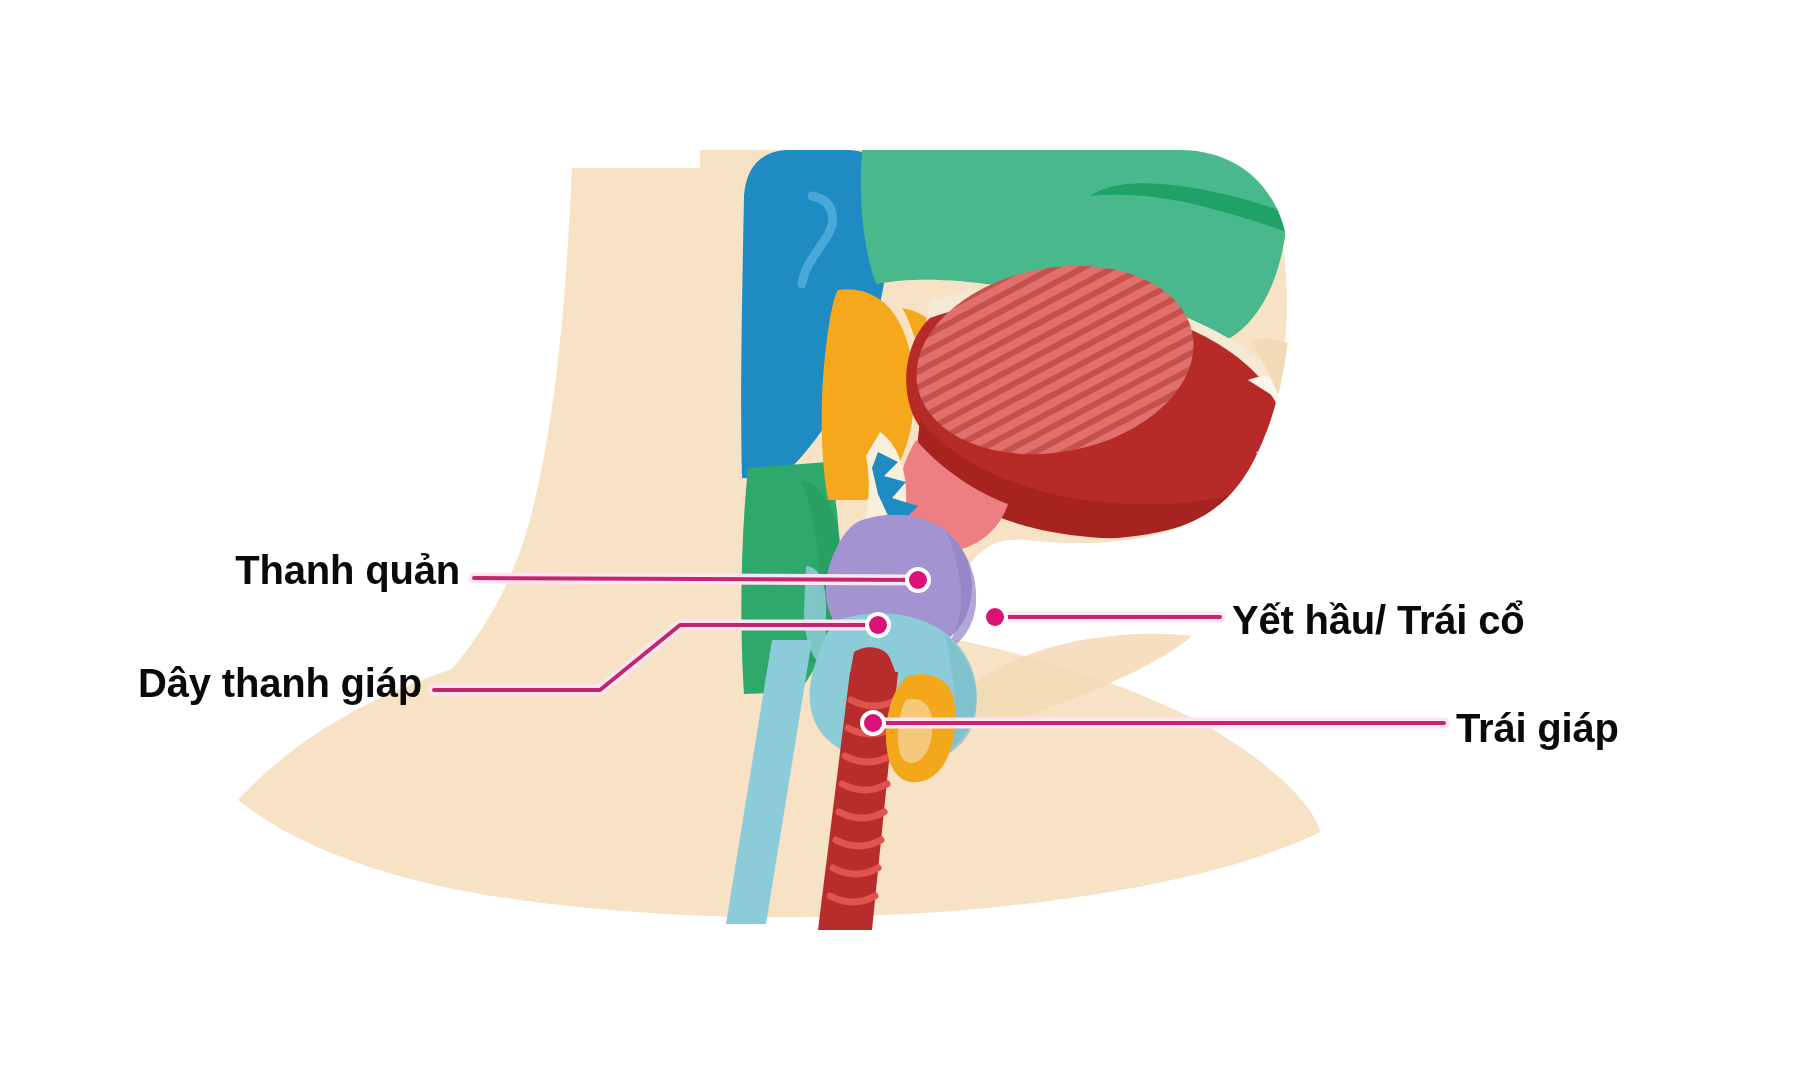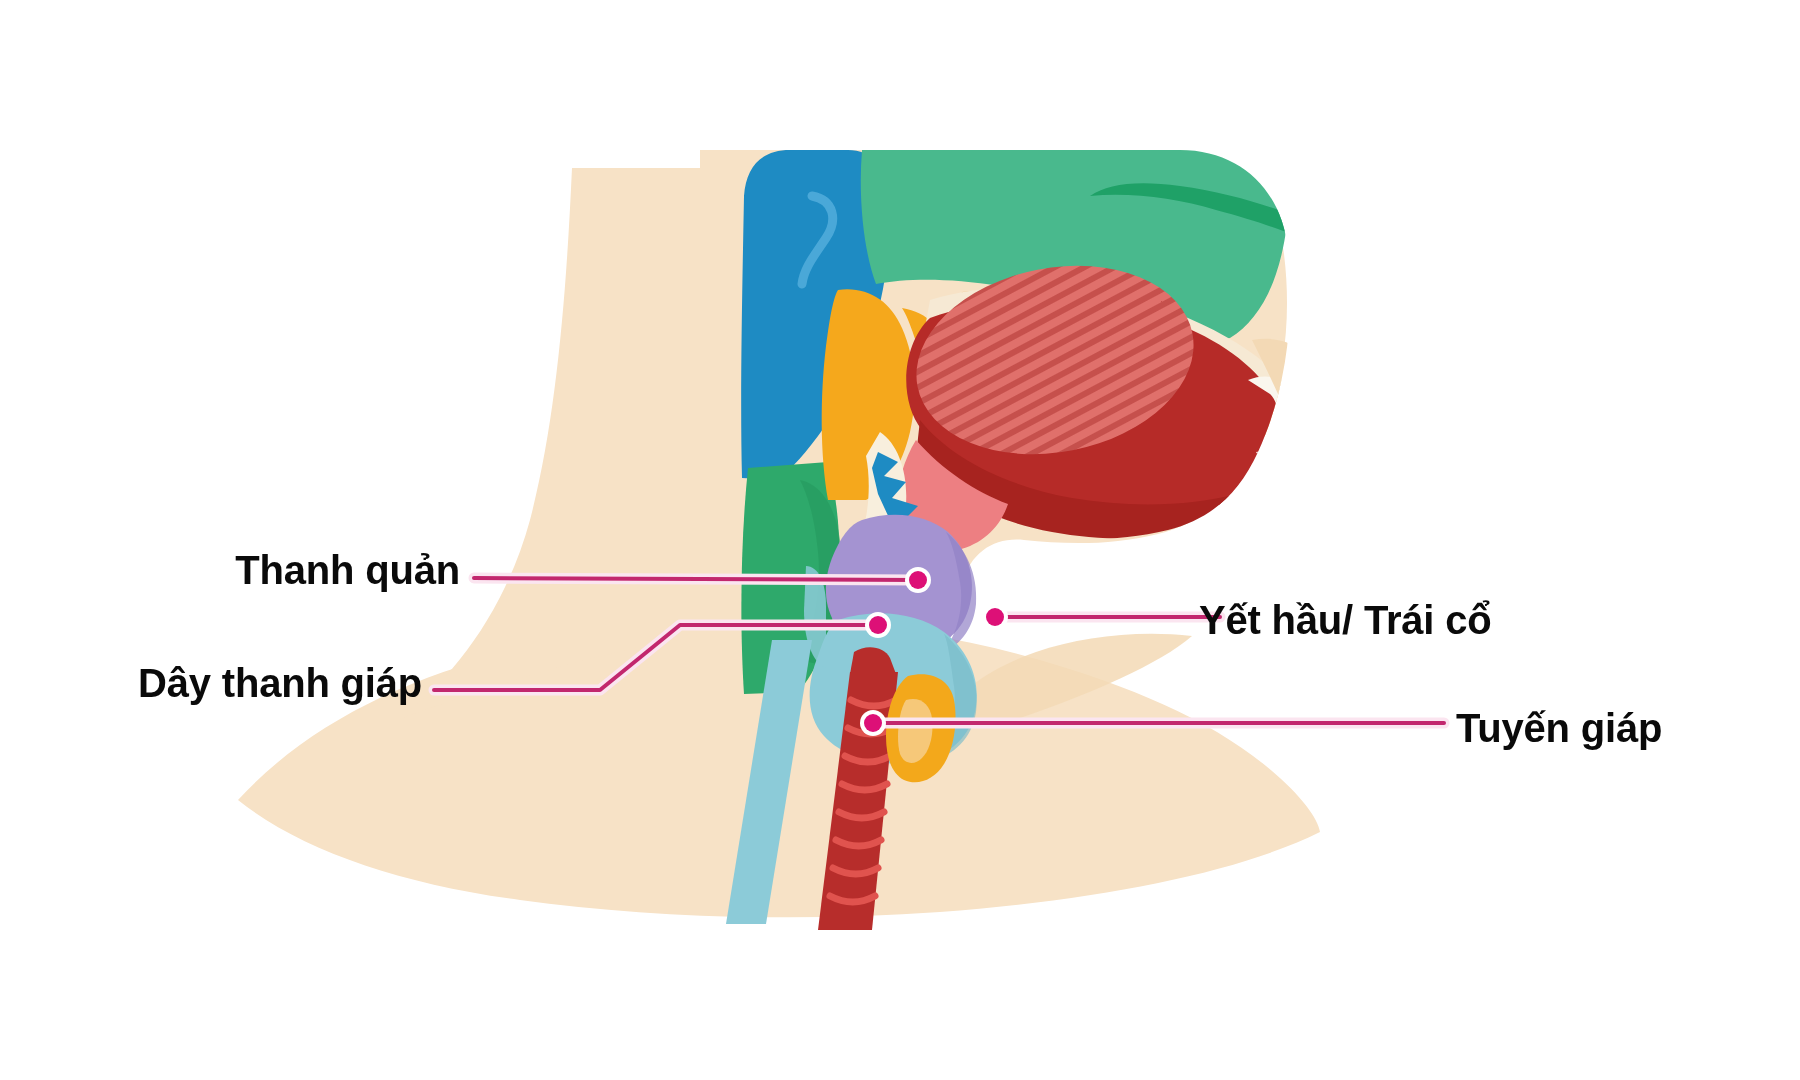--- a/index.html
+++ b/index.html
@@ -310,17 +310,17 @@
         <circle cx="873" cy="723" r="13" fill="#FFFFFF"></circle>
         <circle cx="873" cy="723" r="9" fill="#DD1077"></circle>
       </g>
     </g>
   </svg>
 
   <div class="callout-label lbl-left" style="left:460px; top:570px;">Thanh quản</div>
 
   <div class="callout-label lbl-left" style="left:422px; top:683px;">Dây thanh giáp</div>
 
-  <div class="callout-label lbl-right" style="left:1199px; top:620px;">Yết hầu/ Trái cổ</div>
-
-  <div class="callout-label lbl-right" style="left:1456px; top:728px;">Tuyến giáp</div>
+  <div class="callout-label lbl-right" style="left:1232px; top:620px;">Yết hầu/ Trái cổ</div>
+
+  <div class="callout-label lbl-right" style="left:1456px; top:728px;">Trái giáp</div>
 
 </div>
 
 </body></html>

